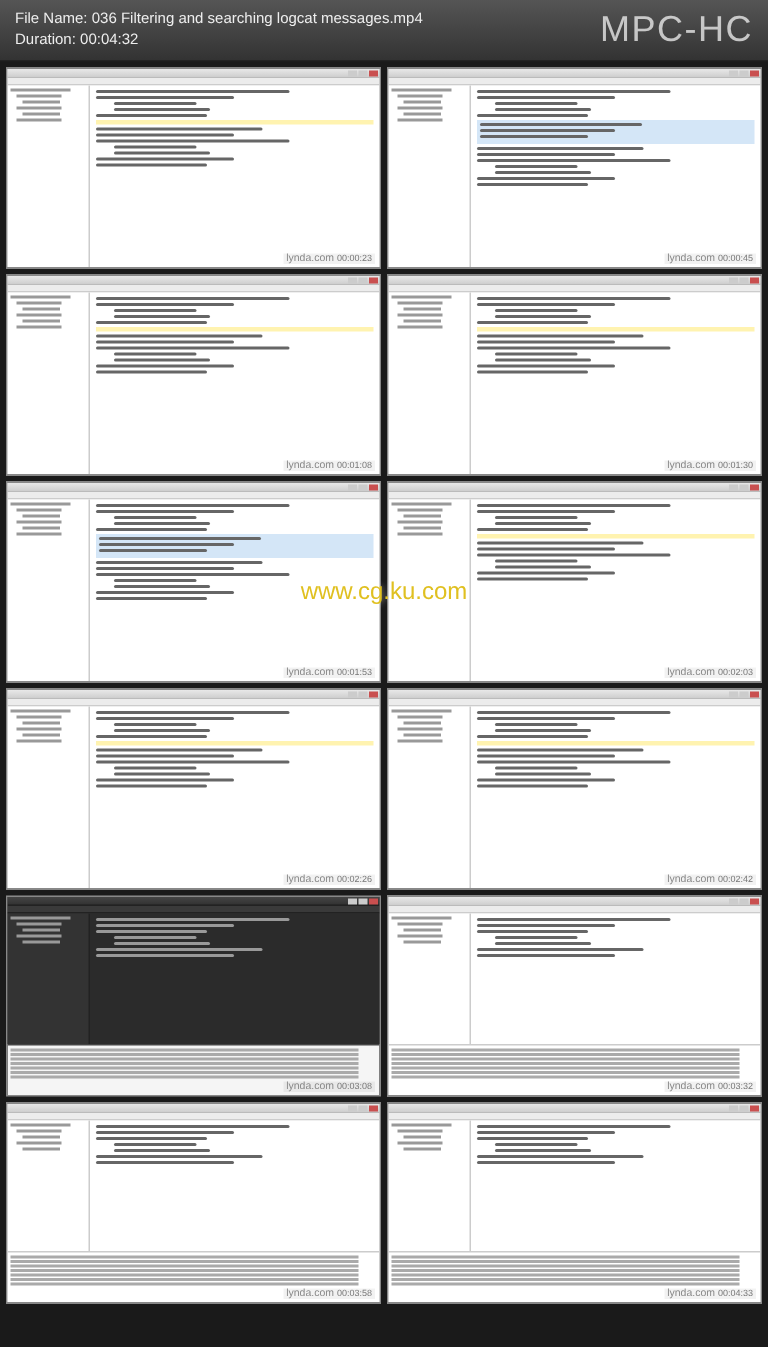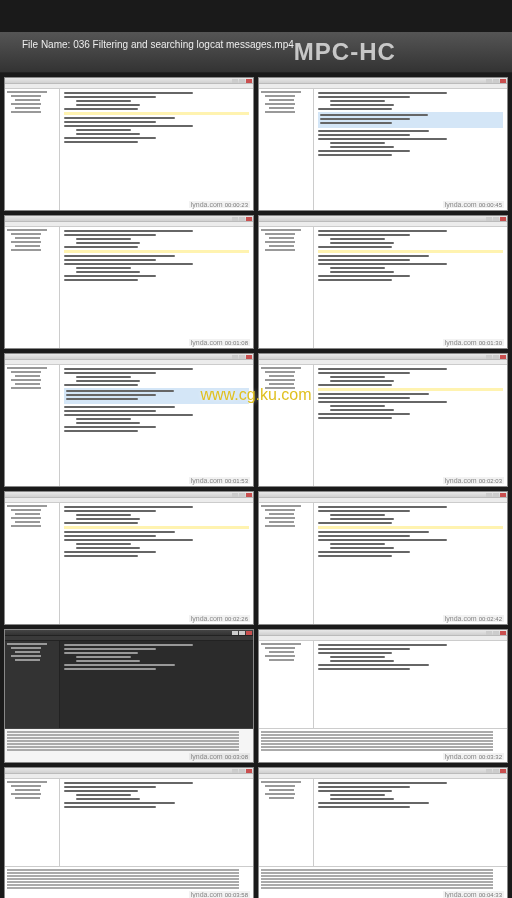--- a/index.html
+++ b/index.html
@@ -6,35 +6,35 @@
     body {
       width: 512px;
       height: 898px;
       background: #1a1a1a;
       font-family: Arial, sans-serif;
       color: #ddd;
       overflow: hidden;
     }
     .header {
       background: linear-gradient(180deg, #555 0%, #333 100%);
-      padding: 6px 22px;
+      padding: 6px 10px;
       display: flex;
+      justify-content: space-between;
       align-items: flex-start;
       border-bottom: 1px solid #222;
-      margin-top: 32px;
     }
     .file-info {
       font-size: 10px;
       line-height: 1.4;
       color: #eee;
     }
     .file-info div { white-space: nowrap; }
     .app-name {
       font-size: 24px;
-      font-weight: bold;
+      font-weight: normal;
       color: rgba(255,255,255,0.7);
       letter-spacing: 1px;
       font-family: 'Arial Black', Arial, sans-serif;
     }
     .grid {
       display: grid;
       grid-template-columns: 1fr 1fr;
       gap: 4px;
       padding: 4px;
       background: #1a1a1a;
@@ -188,20 +188,21 @@
       display: flex;
       flex: 1;
     }
   </style>
 </head>
 <body>
 
 <div class="header">
   <div class="file-info">
     <div><span>File Name:</span> <span>036 Filtering and searching logcat messages.mp4</span></div>
+    <div><span>Duration:</span> <span>00:04:32</span></div>
   </div>
   <div class="app-name">MPC-HC</div>
 </div>
 
 <div class="center-wm">www.cg.ku.com</div>
 
 <div class="grid" id="grid">
     <div class="thumb">
     <div class="thumb-titlebar">
       <div class="win-btns">

